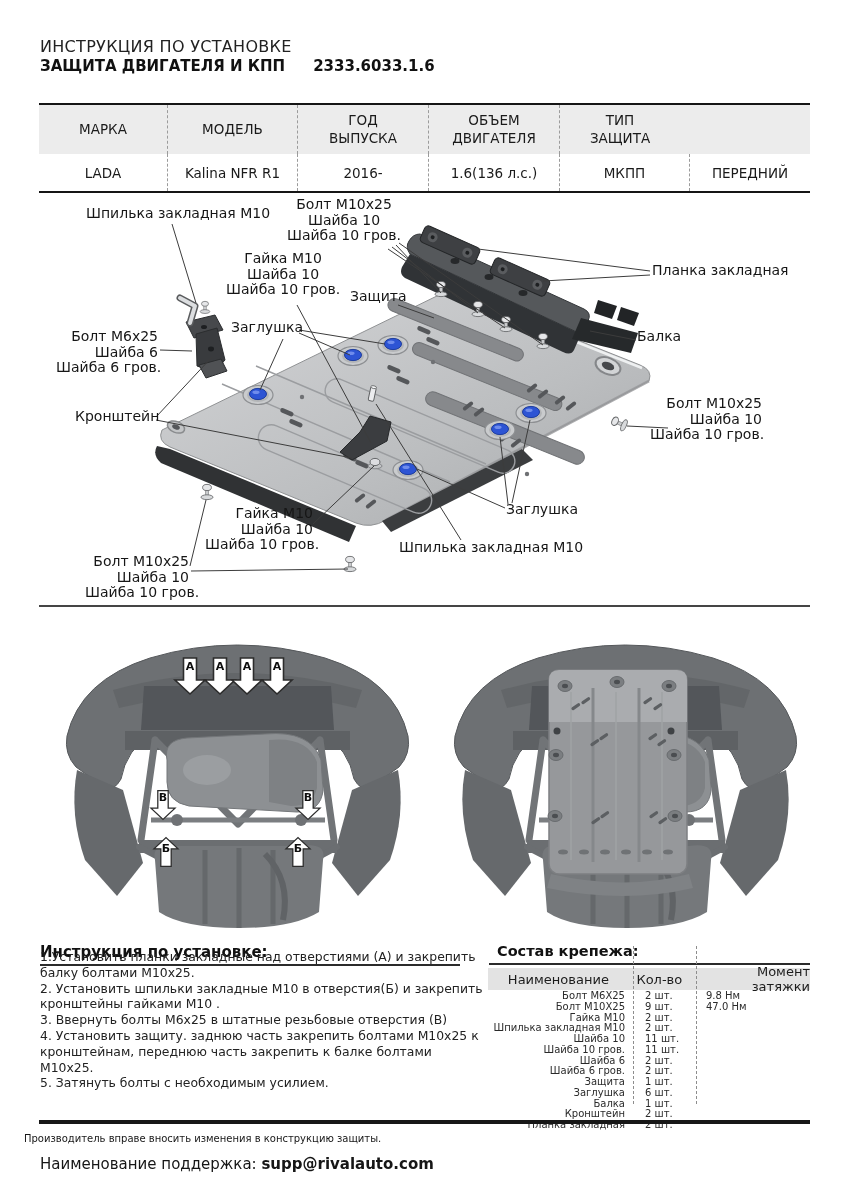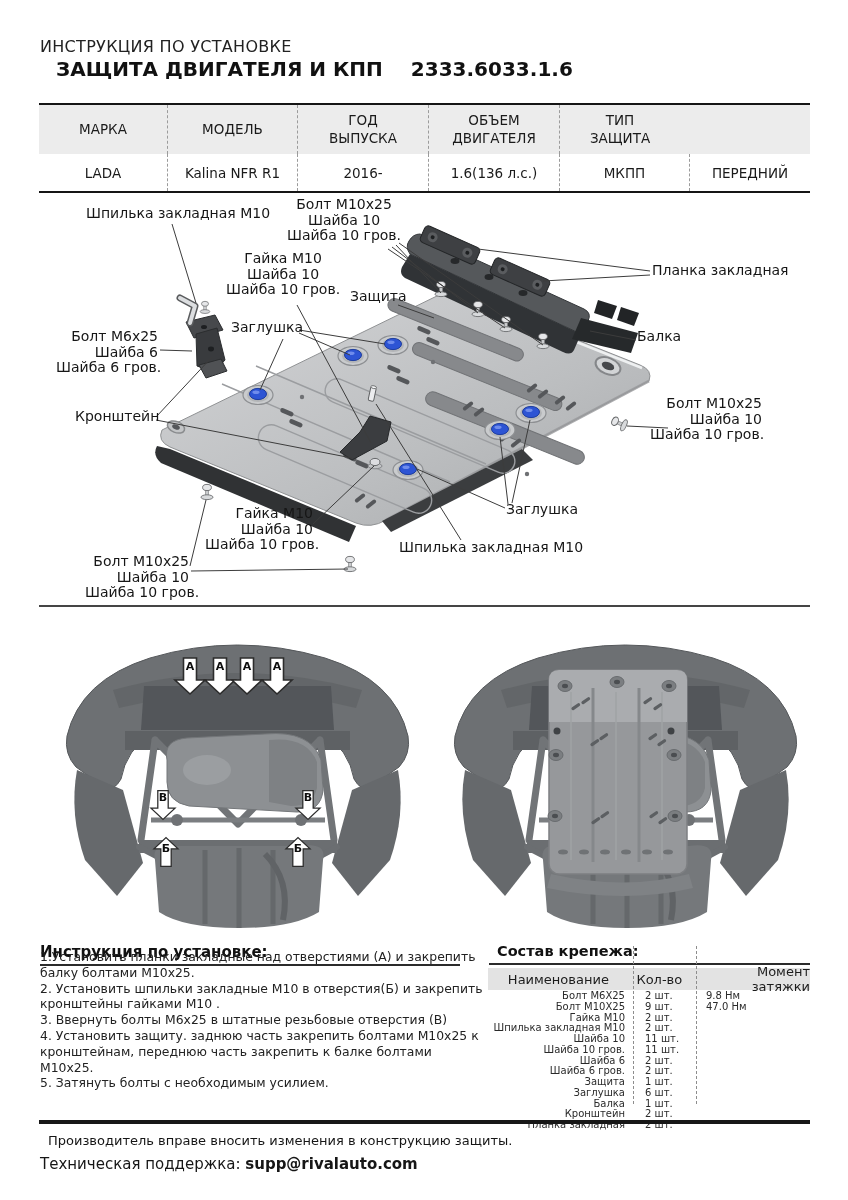--- a/index.html
+++ b/index.html
@@ -1,21 +1,21 @@
 <!DOCTYPE html>
 <html><head>
 <meta charset="utf-8">
 <style>
   html,body{margin:0;padding:0;background:#fff;}
   .page{position:relative;width:848px;height:1200px;background:#ffffff;
         font-family:"DejaVu Sans","Liberation Sans",sans-serif;color:#1a1a1a;overflow:hidden;}
   .abs{position:absolute;}
   
   .hdr-l1{left:40px;top:37px;font-size:16px;letter-spacing:.3px;color:#222;}
-  .hdr-l2{left:56px;top:57px;font-size:20px;font-weight:bold;color:#111;}
+  .hdr-l2{left:40px;top:57px;font-size:15px;font-weight:bold;color:#111;}
   .pn{margin-left:28px;}
   
   .spec{left:39px;top:103px;width:771px;border-top:2px solid #151515;border-bottom:2px solid #151515;}
   .spec-row{display:flex;}
   .spec-head{background:#ececec;height:49px;}
   .spec-vals{height:37px;background:#fff;}
   .spec-cell{display:flex;align-items:center;justify-content:center;text-align:center;
              font-size:13.5px;border-right:1px dashed #9b9b9b;box-sizing:border-box;}
   .spec-cell:last-child{border-right:none;}
   .c0{width:129px}.c1{width:130px}.c2{width:131px}.c3{width:131px}.c4{width:130px}.c5{width:120px}
@@ -40,21 +40,21 @@
   .chQty{width:63px;text-align:center;}
   .chTq{padding-left:8px;text-align:right;}
   .cmpRows{left:488px;top:991px;width:322px;font-size:10px;line-height:10.75px;color:#2a2a2a;}
   .cmpRow{display:flex;}
   .cmpName{width:137px;text-align:right;}
   .cmpQty{width:51px;padding-left:20px;}
   .cmpTq{padding-left:10px;}
   .dash{position:absolute;top:946px;height:158px;width:0;border-left:1px dashed #8d8d8d;}
   .d1{left:633px}.d2{left:696px}
   .thickline{left:39px;top:1120px;width:771px;height:4px;background:#171717;}
-  .f1{left:48px;top:1133px;font-size:13px;color:#161616;}
+  .f1{left:24px;top:1133px;font-size:10px;color:#161616;}
   .f2{left:40px;top:1155px;font-size:15px;color:#161616;}
   .f2 b{font-weight:bold;}
 </style>
 </head>
 <body>
 
 <div class="page">
 
   <div class="abs hdr-l1">ИНСТРУКЦИЯ ПО УСТАНОВКЕ</div>
   <div class="abs hdr-l2">
@@ -474,16 +474,16 @@
     <div class="cmpRow">
         <div class="cmpName">Планка закладная</div>
         <div class="cmpQty">2 шт.</div>
         <div class="cmpTq"></div>
       </div>
   </div>
 
   <div class="abs thickline"></div>
   <div class="abs f1">Производитель вправе вносить изменения в конструкцию защиты.</div>
   <div class="abs f2">
-    <span>Техническая поддержка: </span><b>supp@rivalauto.com</b>
+    <span>Наименование поддержка: </span><b>supp@rivalauto.com</b>
   </div>
 
 </div>
 
 </body></html>

